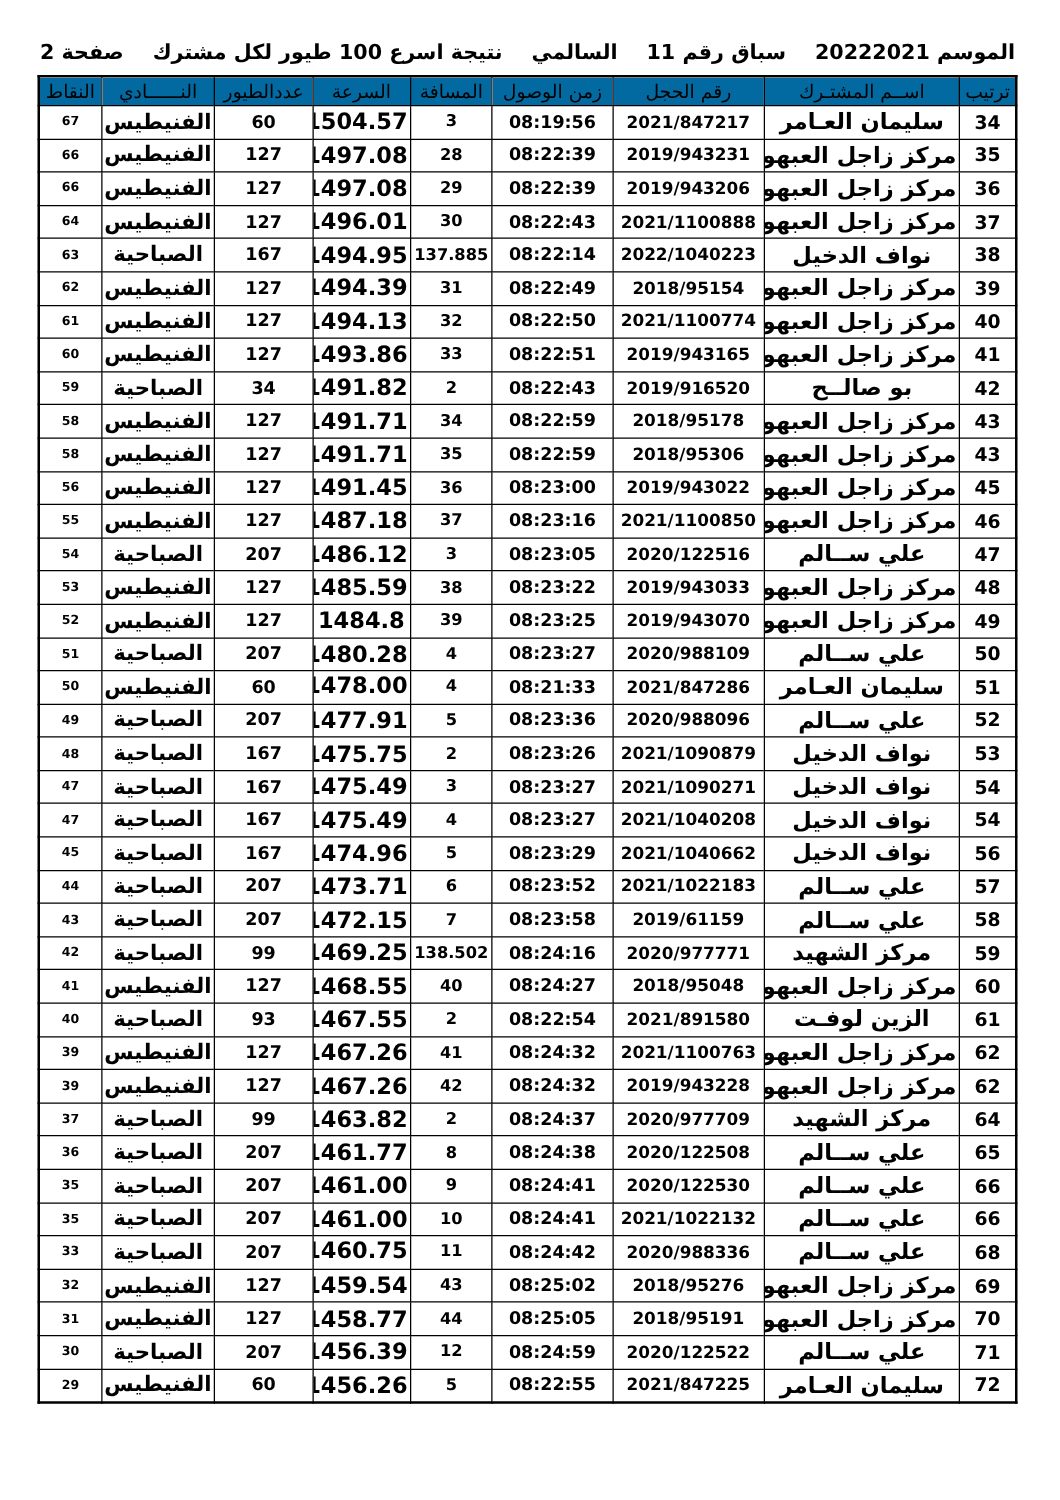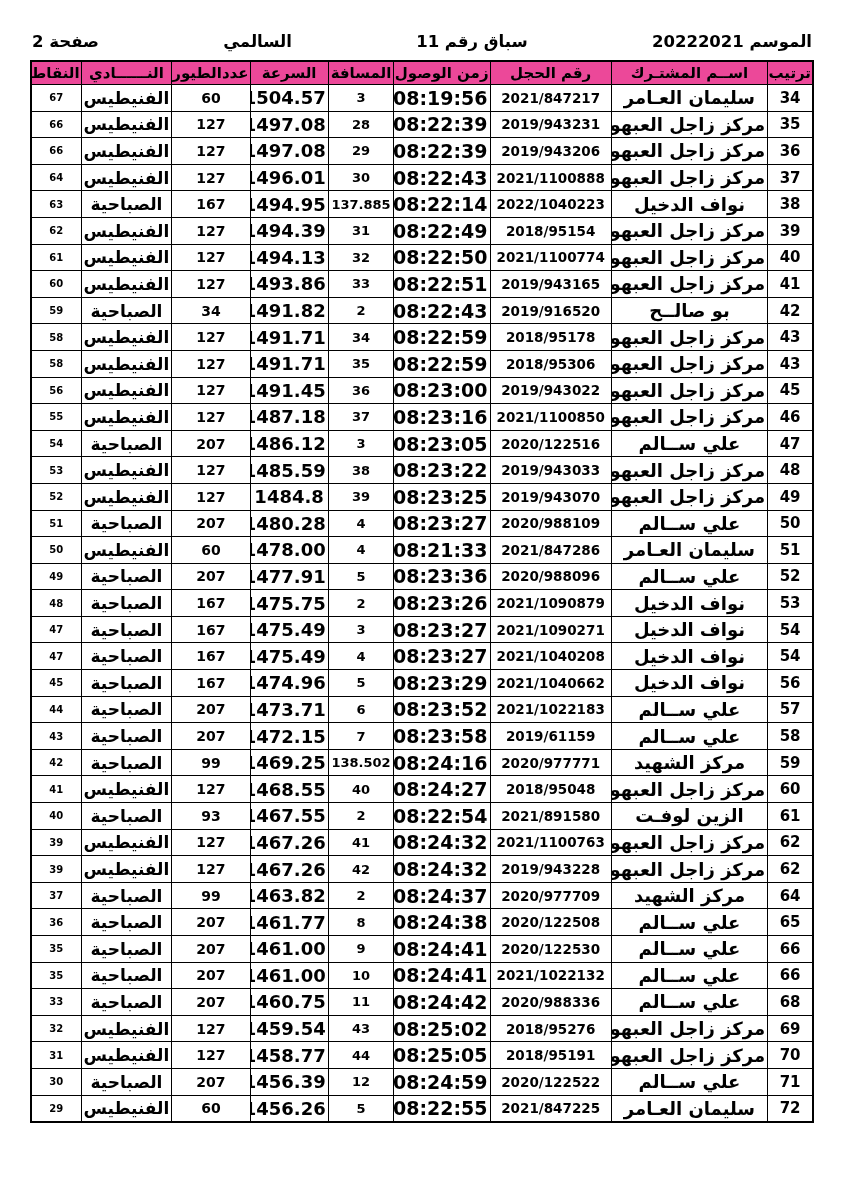--- a/index.html
+++ b/index.html
@@ -24,23 +24,23 @@
   }
   .top-line span { display:inline-block; }
 
   table.results {
     width:100%;
     border-collapse:collapse;
     border:2px solid #000;
     table-layout:fixed;
   }
   th {
-    background:#ec4899;
+    background:#0369a1;
     border:1px solid #000;
-    font-weight:bold;
+    font-weight:normal;
     font-size:15px;
     height:17px;
     padding:2px 1px;
     white-space:nowrap;
     overflow:hidden;
     text-align:center;
   }
   td {
     border:1px solid #000;
     text-align:center;
@@ -58,36 +58,37 @@
   col.w2 { width:15.5%; }
   col.w3 { width:12.3%; }
   col.w4 { width:8.4%; }
   col.w5 { width:10%; }
   col.w6 { width:10%; }
   col.w7 { width:11.6%; }
   col.w8 { width:6.4%; }
   td.c0 { font-size:15px; }
   td.c1 { font-size:18px; }
   td.c2 { font-size:13.5px; }
-  td.c3 { font-size:19px;margin-top:16px; }
+  td.c3 { font-size:14px;margin-top:16px; }
   td.c4 { font-size:13px; }
   td.c5 { font-size:18px; }
   td.c6 { font-size:14px; }
   td.c7 { font-size:17px; }
   td.c8 { font-size:10px; }
 </style>
 </head>
 <body>
 
 <div class="page">
 
   <div class="top-line">
     <span>الموسم 20222021</span>
     <span>سباق رقم 11</span>
     <span>السالمي</span>
+    <span>نتيجة اسرع 100 طيور لكل مشترك</span>
     <span>صفحة 2</span>
   </div>
 
   <table class="results">
     <colgroup>
       <col class="w0">
         <col class="w1">
         <col class="w2">
         <col class="w3">
         <col class="w4">

